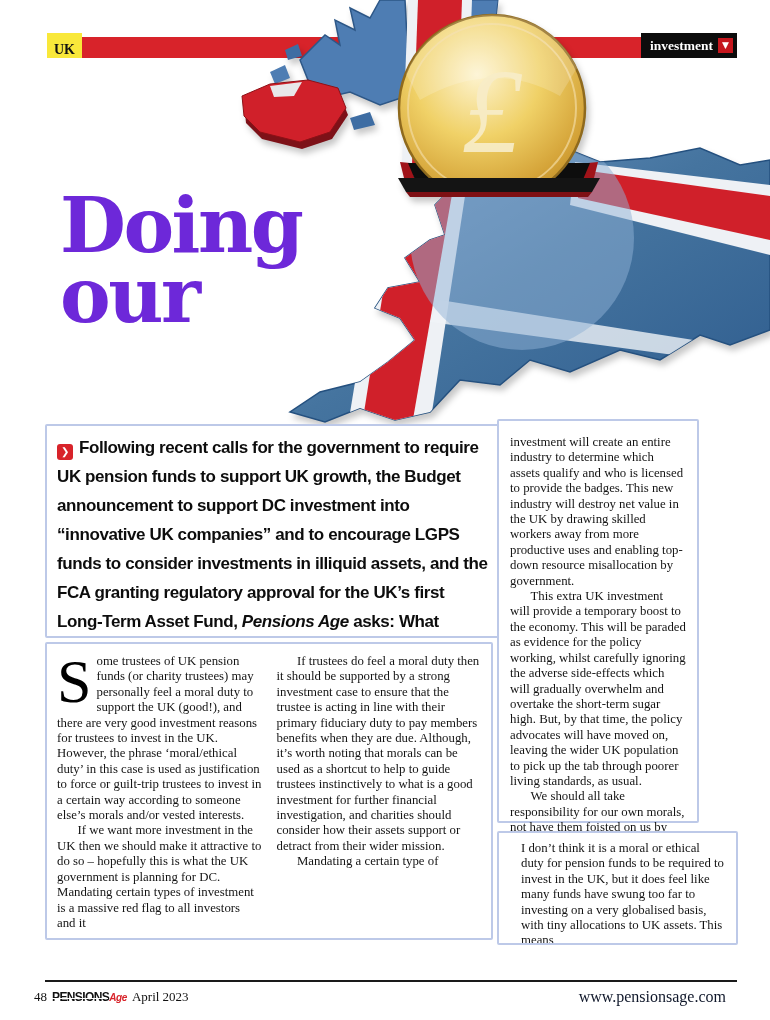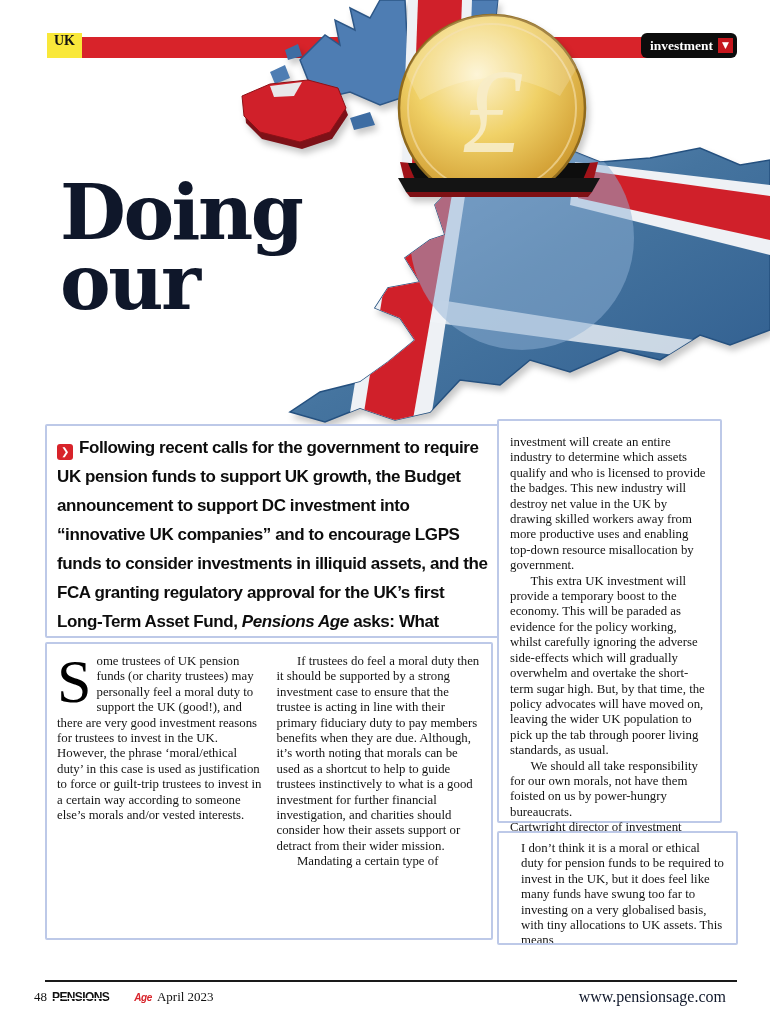--- a/index.html
+++ b/index.html
@@ -6,40 +6,40 @@
   html,body { background:#9a9a9a; }
   .page {
     position:relative; width:770px; height:1020px; background:#ffffff;
     margin:0 auto; overflow:hidden;
     font-family:"Liberation Serif", serif; color:#111;
   }
   
   .topbar-red { position:absolute; left:76px; top:37px; width:585px; height:21px; background:#d8232a; z-index:1; }
   .uk-tag {
     position:absolute; left:47px; top:33px; height:25px; padding:0 7px; background:#f9e83a;
-    display:flex; align-items:flex-start; z-index:2;
+    display:flex; align-items:flex-end; z-index:2;
     font-family:"Liberation Serif", serif; font-weight:700; font-size:14px; color:#111;
   }
   .investment-tag {
     position:absolute; right:33px; top:33px; height:25px; background:#0c0c0c; z-index:6;
-    display:flex; align-items:center; gap:5px; padding:0 4px 0 9px;border-radius:6px;
+    display:flex; align-items:center; gap:5px; padding:0 4px 0 9px;
   }
   .investment-tag .label { color:#fff; font-family:"Liberation Serif", serif; font-size:13.5px; font-weight:700; }
   .chev-box {
     width:15px; height:15px; background:#c5161d; color:#fff; display:flex; align-items:center; justify-content:center;
     font-size:9px; font-family:"DejaVu Sans", sans-serif; line-height:1;
   }
   
   .illustration { position:absolute; left:230px; top:0; width:540px; height:425px; z-index:3; }
   .illustration svg { filter:drop-shadow(3px 5px 3px rgba(0,0,0,0.22)); }
   
   .headline {
-    position:absolute; left:60px; top:178px; z-index:4;
+    position:absolute; left:60px; top:191px; z-index:4;
     font-family:"DejaVu Serif","Liberation Serif",serif; font-weight:700;
-    font-size:76px; line-height:70px; letter-spacing:-2.5px; color:#0f172a;
+    font-size:76px; line-height:70px; letter-spacing:-2.5px; color:#6d28d9;
   }
   .headline span { display:block; }
   
   .box { position:absolute; border:2px solid #bdc9e8; border-radius:2px; background:#fff; }
   .standfirst-box { left:45px; top:424px; width:456px; height:214px; padding:7px 10px 0 10px; z-index:4; }
   .standfirst {
     font-family:"Liberation Sans", sans-serif; font-weight:700; font-size:17px; line-height:29px;
     letter-spacing:-0.4px; color:#0d0d0d;
   }
   .standfirst .sf-italic { font-style:italic; font-weight:700; }
@@ -49,28 +49,28 @@
     vertical-align:-2px; font-family:"DejaVu Sans", sans-serif;
   }
   .cols-box { left:45px; top:642px; width:448px; height:298px; padding:10px 10px; display:flex; gap:15px; z-index:4; }
   .col { flex:1; }
   .body-text p { font-size:12.8px; line-height:15.4px; text-indent:1.6em; color:#141414; }
   .body-text p.noindent { text-indent:0; }
   .dropcap {
     float:left; font-size:62px; line-height:48px; padding:3px 5px 0 0; font-family:"Liberation Serif", serif;
     color:#000;
   }
-  .rightcol-box1 { left:497px; top:419px; width:225px; height:404px; padding:14px 11px 0 11px; z-index:4; }
+  .rightcol-box1 { left:497px; top:419px; width:202px; height:404px; padding:14px 11px 0 11px; z-index:4; }
   .rightcol-box2 { left:497px; top:831px; width:241px; height:114px; padding:8px 11px 0 22px; z-index:4; overflow:hidden; }
   .author { font-size:12.8px; line-height:15.4px; font-weight:400; }
   
   .footer-rule { position:absolute; left:45px; top:980px; width:692px; height:2px; background:#1a1a1a; }
   .footer { position:absolute; left:34px; top:988px; width:692px; display:flex; justify-content:space-between; align-items:center; }
   .footer-left { display:flex; align-items:center; gap:5px; font-size:13px; }
-  .logo { display:inline-flex; align-items:baseline; font-family:"Liberation Sans", sans-serif;gap:25px; }
+  .logo { display:inline-flex; align-items:baseline; font-family:"Liberation Sans", sans-serif; }
   .logo-pensions { position:relative; font-weight:700; font-size:12px; letter-spacing:-0.6px; color:#111; }
   .logo-pensions::after { content:""; position:absolute; left:0; right:1px; top:54%; height:1px; background:#fff; }
   .logo-age { font-style:italic; font-weight:700; font-size:10px; color:#d8232a; letter-spacing:-0.4px; }
   .footer-right { font-size:16px; color:#0f172a; }
 </style>
 </head>
 <body>
 
 <div class="page">
 
@@ -162,20 +162,21 @@
     <span>our</span>
   </h1>
 
   <div class="box standfirst-box">
     <p class="standfirst"><span class="arrow-icon">❯</span><span>Following recent calls for the government to require UK pension funds to support UK growth, the Budget announcement to support DC investment into “innovative UK companies” and to encourage LGPS funds to consider investments in illiquid assets, and the FCA granting regulatory approval for the UK’s first Long-Term Asset Fund, </span><span class="sf-italic">Pensions Age</span><span> asks: What ‘moral or ethical duty’ should UK pensions funds have to support UK growth?</span></p>
   </div>
 
   <div class="box cols-box body-text">
     <div class="col">
       <p class="noindent"><span class="dropcap">S</span><span>ome trustees of UK pension funds (or charity trustees) may personally feel a moral duty to support the UK (good!), and there are very good investment reasons for trustees to invest in the UK. However, the phrase ‘moral/ethical duty’ in this case is used as justification to force or guilt-trip trustees to invest in a certain way according to someone else’s morals and/or vested interests.</span></p>
+      <p>If we want more investment in the UK then we should make it attractive to do so – hopefully this is what the UK government is planning for DC. Mandating certain types of investment is a massive red flag to all investors and it</p>
     </div>
     <div class="col">
       <p>If trustees do feel a moral duty then it should be supported by a strong investment case to ensure that the trustee is acting in line with their primary fiduciary duty to pay members benefits when they are due. Although, it’s worth noting that morals can be used as a shortcut to help to guide trustees instinctively to what is a good investment for further financial investigation, and charities should consider how their assets support or detract from their wider mission.</p>
       <p>Mandating a certain type of</p>
     </div>
   </div>
 
   <div class="box rightcol-box1 body-text">
     <p class="noindent">investment will create an entire industry to determine which assets qualify and who is licensed to provide the badges. This new industry will destroy net value in the UK by drawing skilled workers away from more productive uses and enabling top-down resource misallocation by government.</p>
     <p>This extra UK investment will provide a temporary boost to the economy. This will be paraded as evidence for the policy working, whilst carefully ignoring the adverse side-effects which will gradually overwhelm and overtake the short-term sugar high. But, by that time, the policy advocates will have moved on, leaving the wider UK population to pick up the tab through poorer living standards, as usual.</p>

